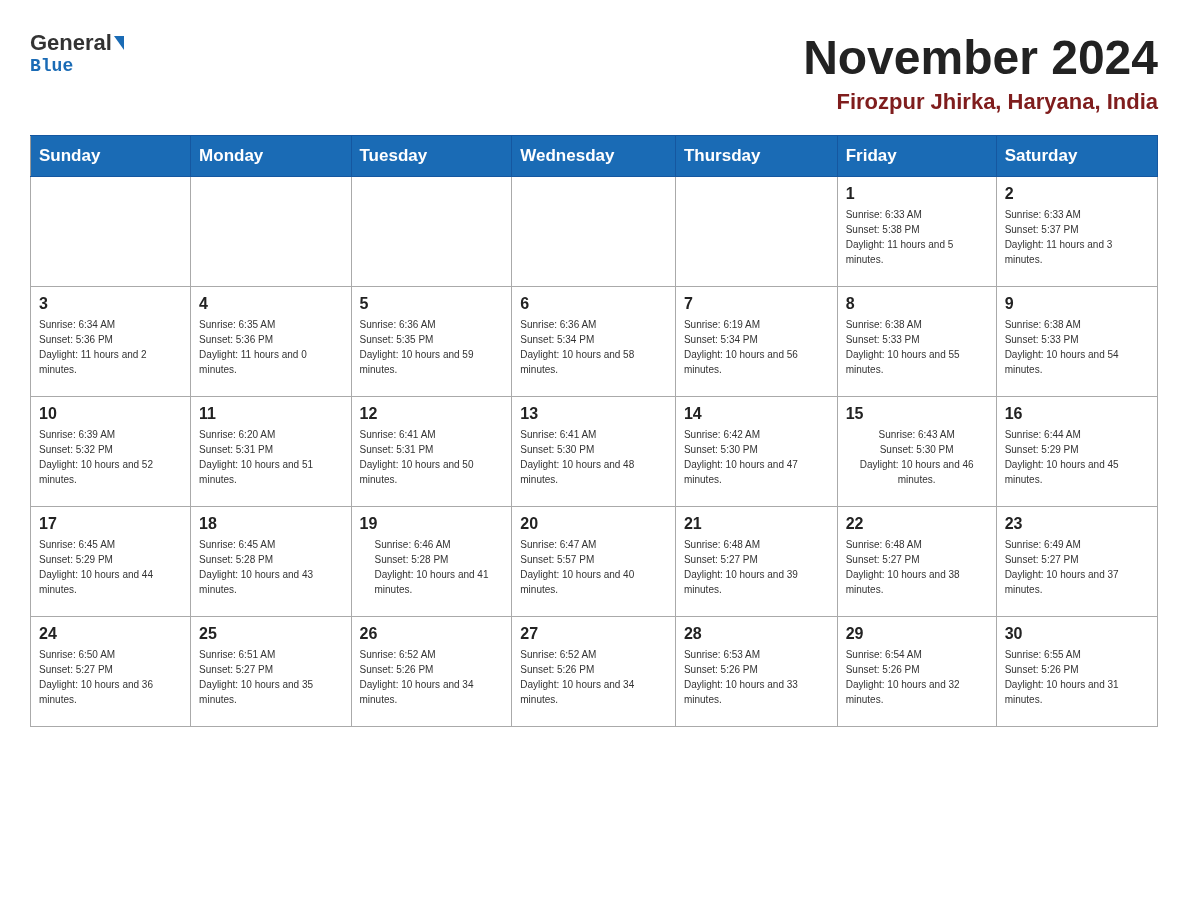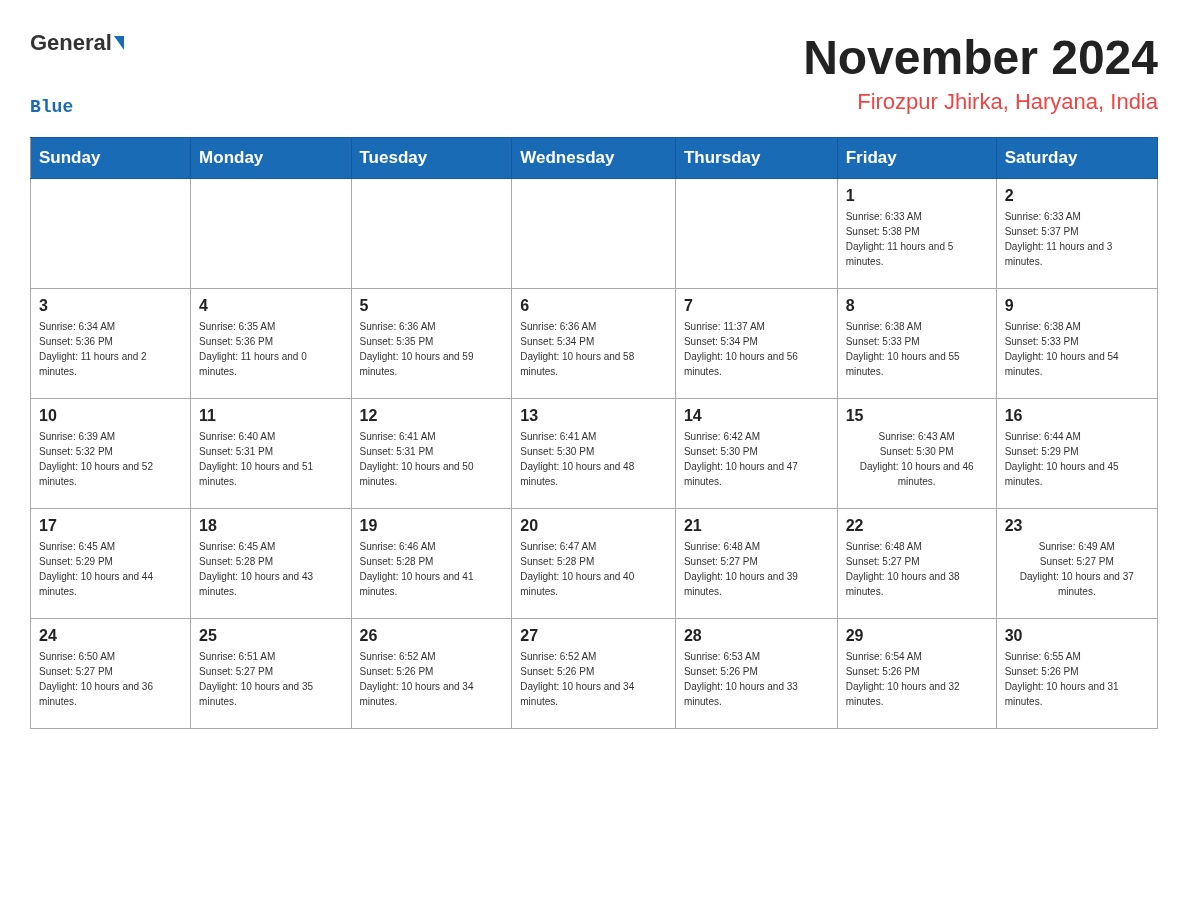--- a/index.html
+++ b/index.html
@@ -13,21 +13,20 @@
     .header {
       display: flex;
       justify-content: space-between;
       align-items: flex-start;
       margin-bottom: 20px;
     }
     .logo {
       display: flex;
       flex-direction: column;
       align-items: flex-start;
-      gap: 41px;
     }
     .logo-text {
       font-size: 22px;
       font-weight: bold;
       color: #333;
       display: flex;
       align-items: center;
     }
     .logo-triangle {
       display: inline-block;
@@ -48,22 +47,23 @@
     .title-area {
       text-align: right;
     }
     .month-title {
       font-size: 48px;
       font-weight: bold;
       color: #222;
     }
     .location {
       font-size: 22px;
-      color: #ef4444;
+      color: #7f1d1d;
       margin-top: 4px;
+      font-weight: bold;
     }
     .calendar {
       width: 100%;
       border-collapse: collapse;
       border: 1px solid #999;
     }
     .calendar th {
       background-color: #1a6bb5;
       color: #fff;
       font-size: 17px;
@@ -169,21 +169,21 @@
 Daylight: 10 hours and 59 minutes.</div>
         </td>
         <td>
           <div class="day-num">6</div>
           <div class="day-info" style="white-space: pre-line;">Sunrise: 6:36 AM
 Sunset: 5:34 PM
 Daylight: 10 hours and 58 minutes.</div>
         </td>
         <td>
           <div class="day-num">7</div>
-          <div class="day-info" style="white-space: pre-line;">Sunrise: 11:37 AM
+          <div class="day-info" style="white-space: pre-line;">Sunrise: 6:19 AM
 Sunset: 5:34 PM
 Daylight: 10 hours and 56 minutes.</div>
         </td>
         <td>
           <div class="day-num">8</div>
           <div class="day-info" style="white-space: pre-line;">Sunrise: 6:38 AM
 Sunset: 5:33 PM
 Daylight: 10 hours and 55 minutes.</div>
         </td>
         <td>
@@ -195,21 +195,21 @@
       </tr>
       <tr class="week-row">
         <td>
           <div class="day-num">10</div>
           <div class="day-info" style="white-space: pre-line;">Sunrise: 6:39 AM
 Sunset: 5:32 PM
 Daylight: 10 hours and 52 minutes.</div>
         </td>
         <td>
           <div class="day-num">11</div>
-          <div class="day-info" style="white-space: pre-line;">Sunrise: 6:40 AM
+          <div class="day-info" style="white-space: pre-line;">Sunrise: 6:20 AM
 Sunset: 5:31 PM
 Daylight: 10 hours and 51 minutes.</div>
         </td>
         <td>
           <div class="day-num">12</div>
           <div class="day-info" style="white-space: pre-line;">Sunrise: 6:41 AM
 Sunset: 5:31 PM
 Daylight: 10 hours and 50 minutes.</div>
         </td>
         <td>
@@ -245,45 +245,45 @@
 Daylight: 10 hours and 44 minutes.</div>
         </td>
         <td>
           <div class="day-num">18</div>
           <div class="day-info" style="white-space: pre-line;">Sunrise: 6:45 AM
 Sunset: 5:28 PM
 Daylight: 10 hours and 43 minutes.</div>
         </td>
         <td>
           <div class="day-num">19</div>
-          <div class="day-info" style="white-space: pre-line;">Sunrise: 6:46 AM
+          <div class="day-info" style="white-space: pre-line; margin-left: 15px;">Sunrise: 6:46 AM
 Sunset: 5:28 PM
 Daylight: 10 hours and 41 minutes.</div>
         </td>
         <td>
           <div class="day-num">20</div>
           <div class="day-info" style="white-space: pre-line;">Sunrise: 6:47 AM
-Sunset: 5:28 PM
+Sunset: 5:57 PM
 Daylight: 10 hours and 40 minutes.</div>
         </td>
         <td>
           <div class="day-num">21</div>
           <div class="day-info" style="white-space: pre-line;">Sunrise: 6:48 AM
 Sunset: 5:27 PM
 Daylight: 10 hours and 39 minutes.</div>
         </td>
         <td>
           <div class="day-num">22</div>
           <div class="day-info" style="white-space: pre-line;">Sunrise: 6:48 AM
 Sunset: 5:27 PM
 Daylight: 10 hours and 38 minutes.</div>
         </td>
         <td>
           <div class="day-num">23</div>
-          <div class="day-info" style="white-space: pre-line; text-align: center;">Sunrise: 6:49 AM
+          <div class="day-info" style="white-space: pre-line;">Sunrise: 6:49 AM
 Sunset: 5:27 PM
 Daylight: 10 hours and 37 minutes.</div>
         </td>
       </tr>
       <tr class="week-row">
         <td>
           <div class="day-num">24</div>
           <div class="day-info" style="white-space: pre-line;">Sunrise: 6:50 AM
 Sunset: 5:27 PM
 Daylight: 10 hours and 36 minutes.</div>

